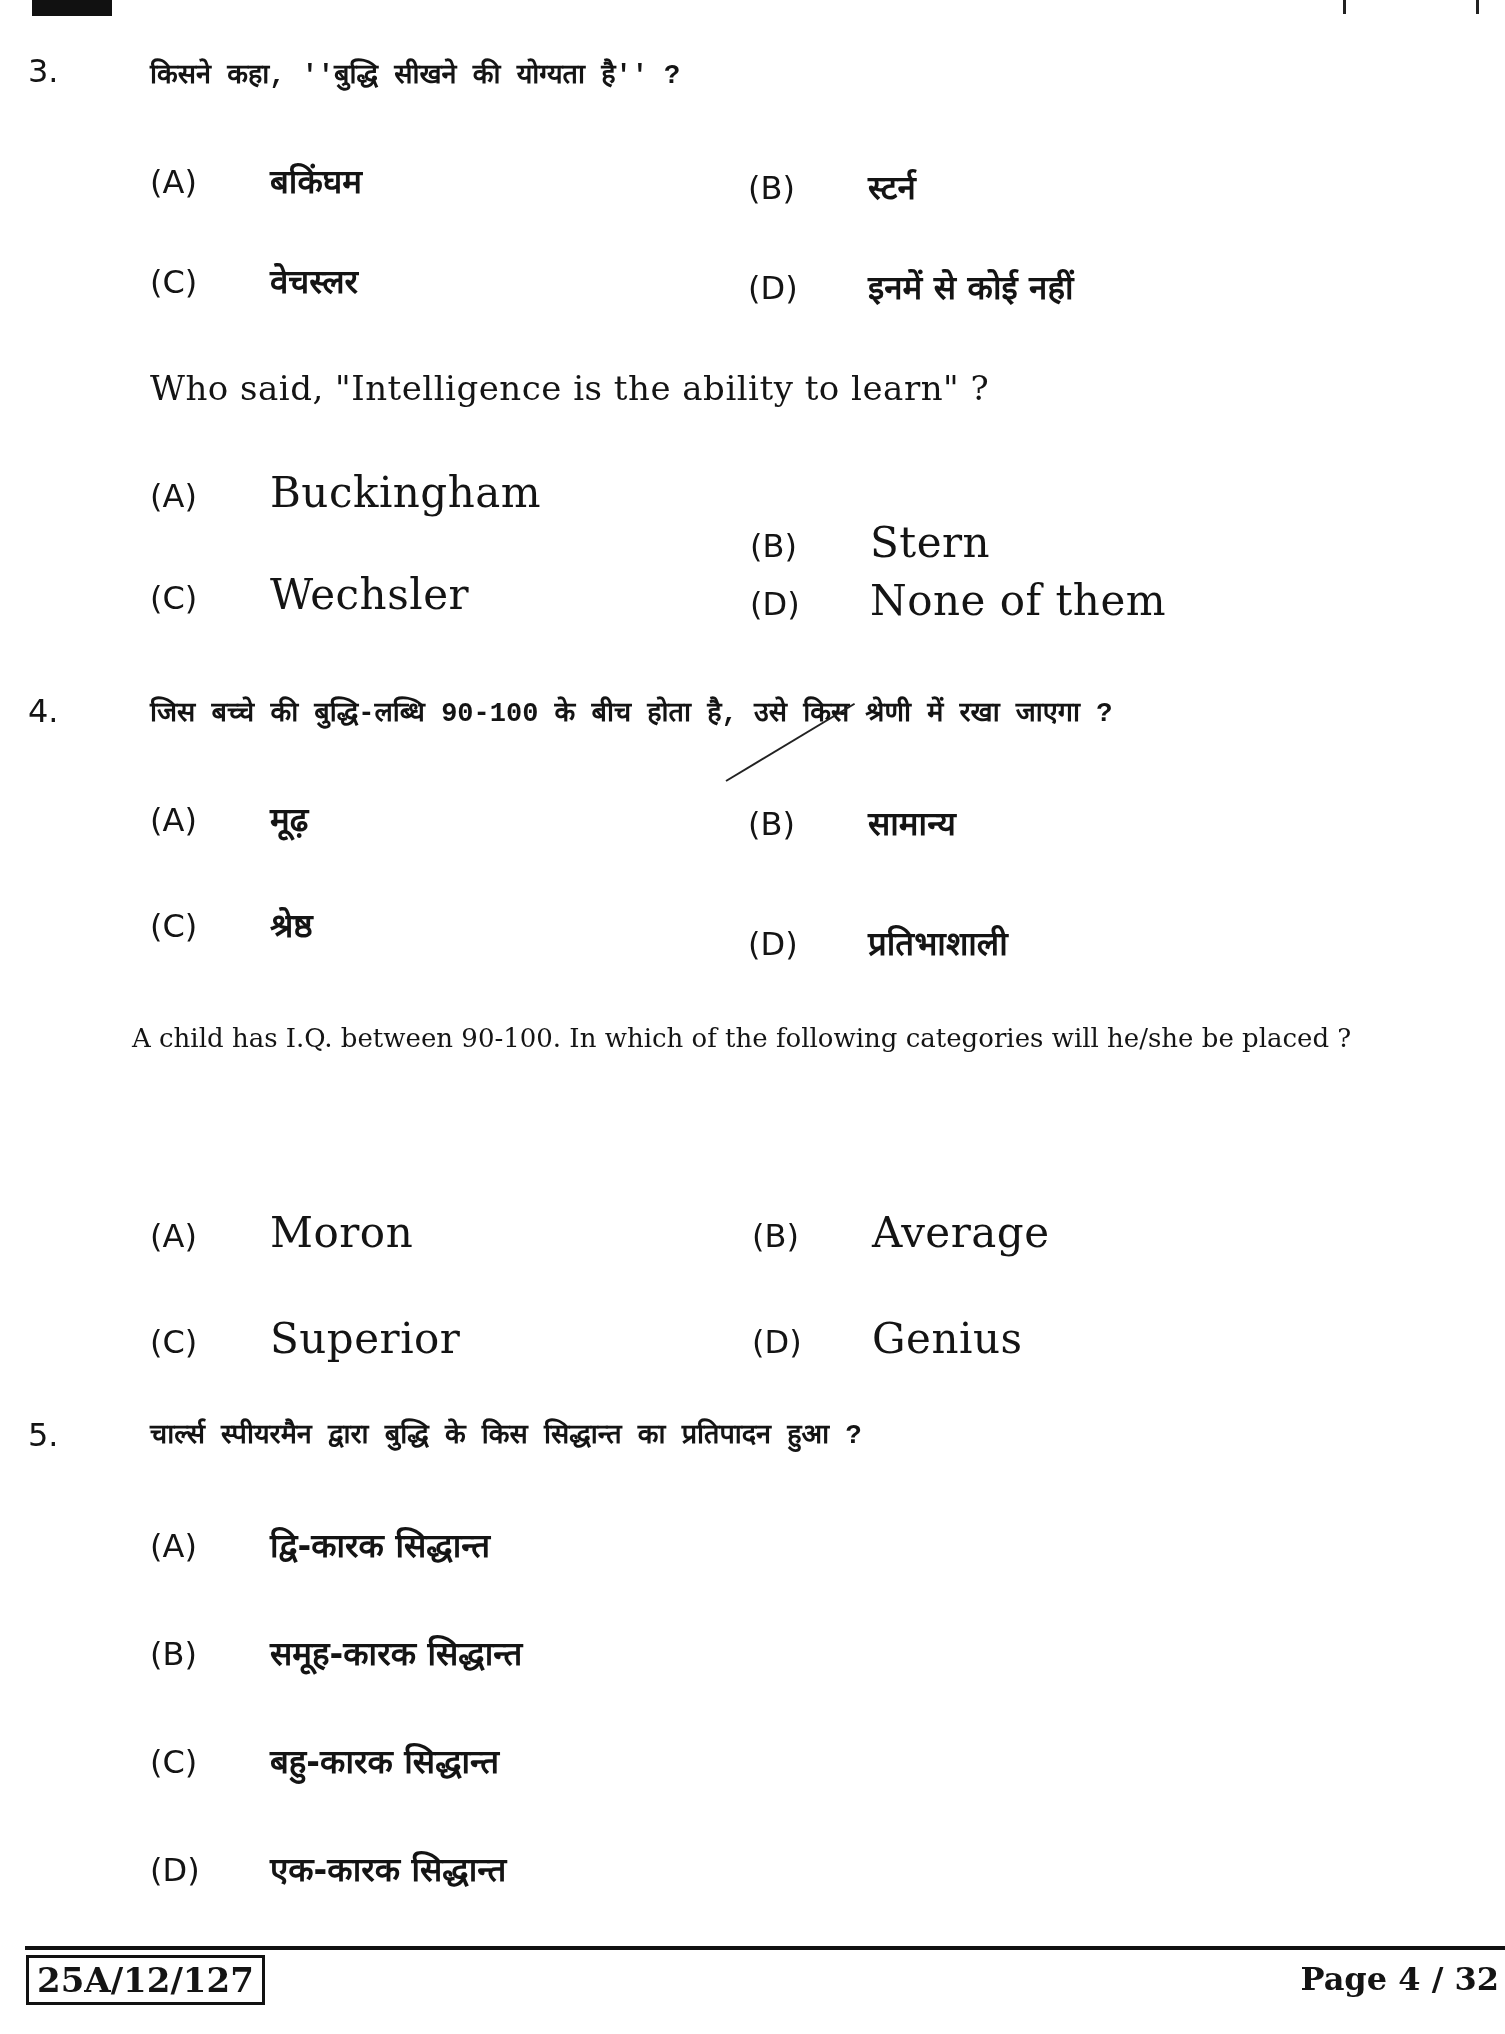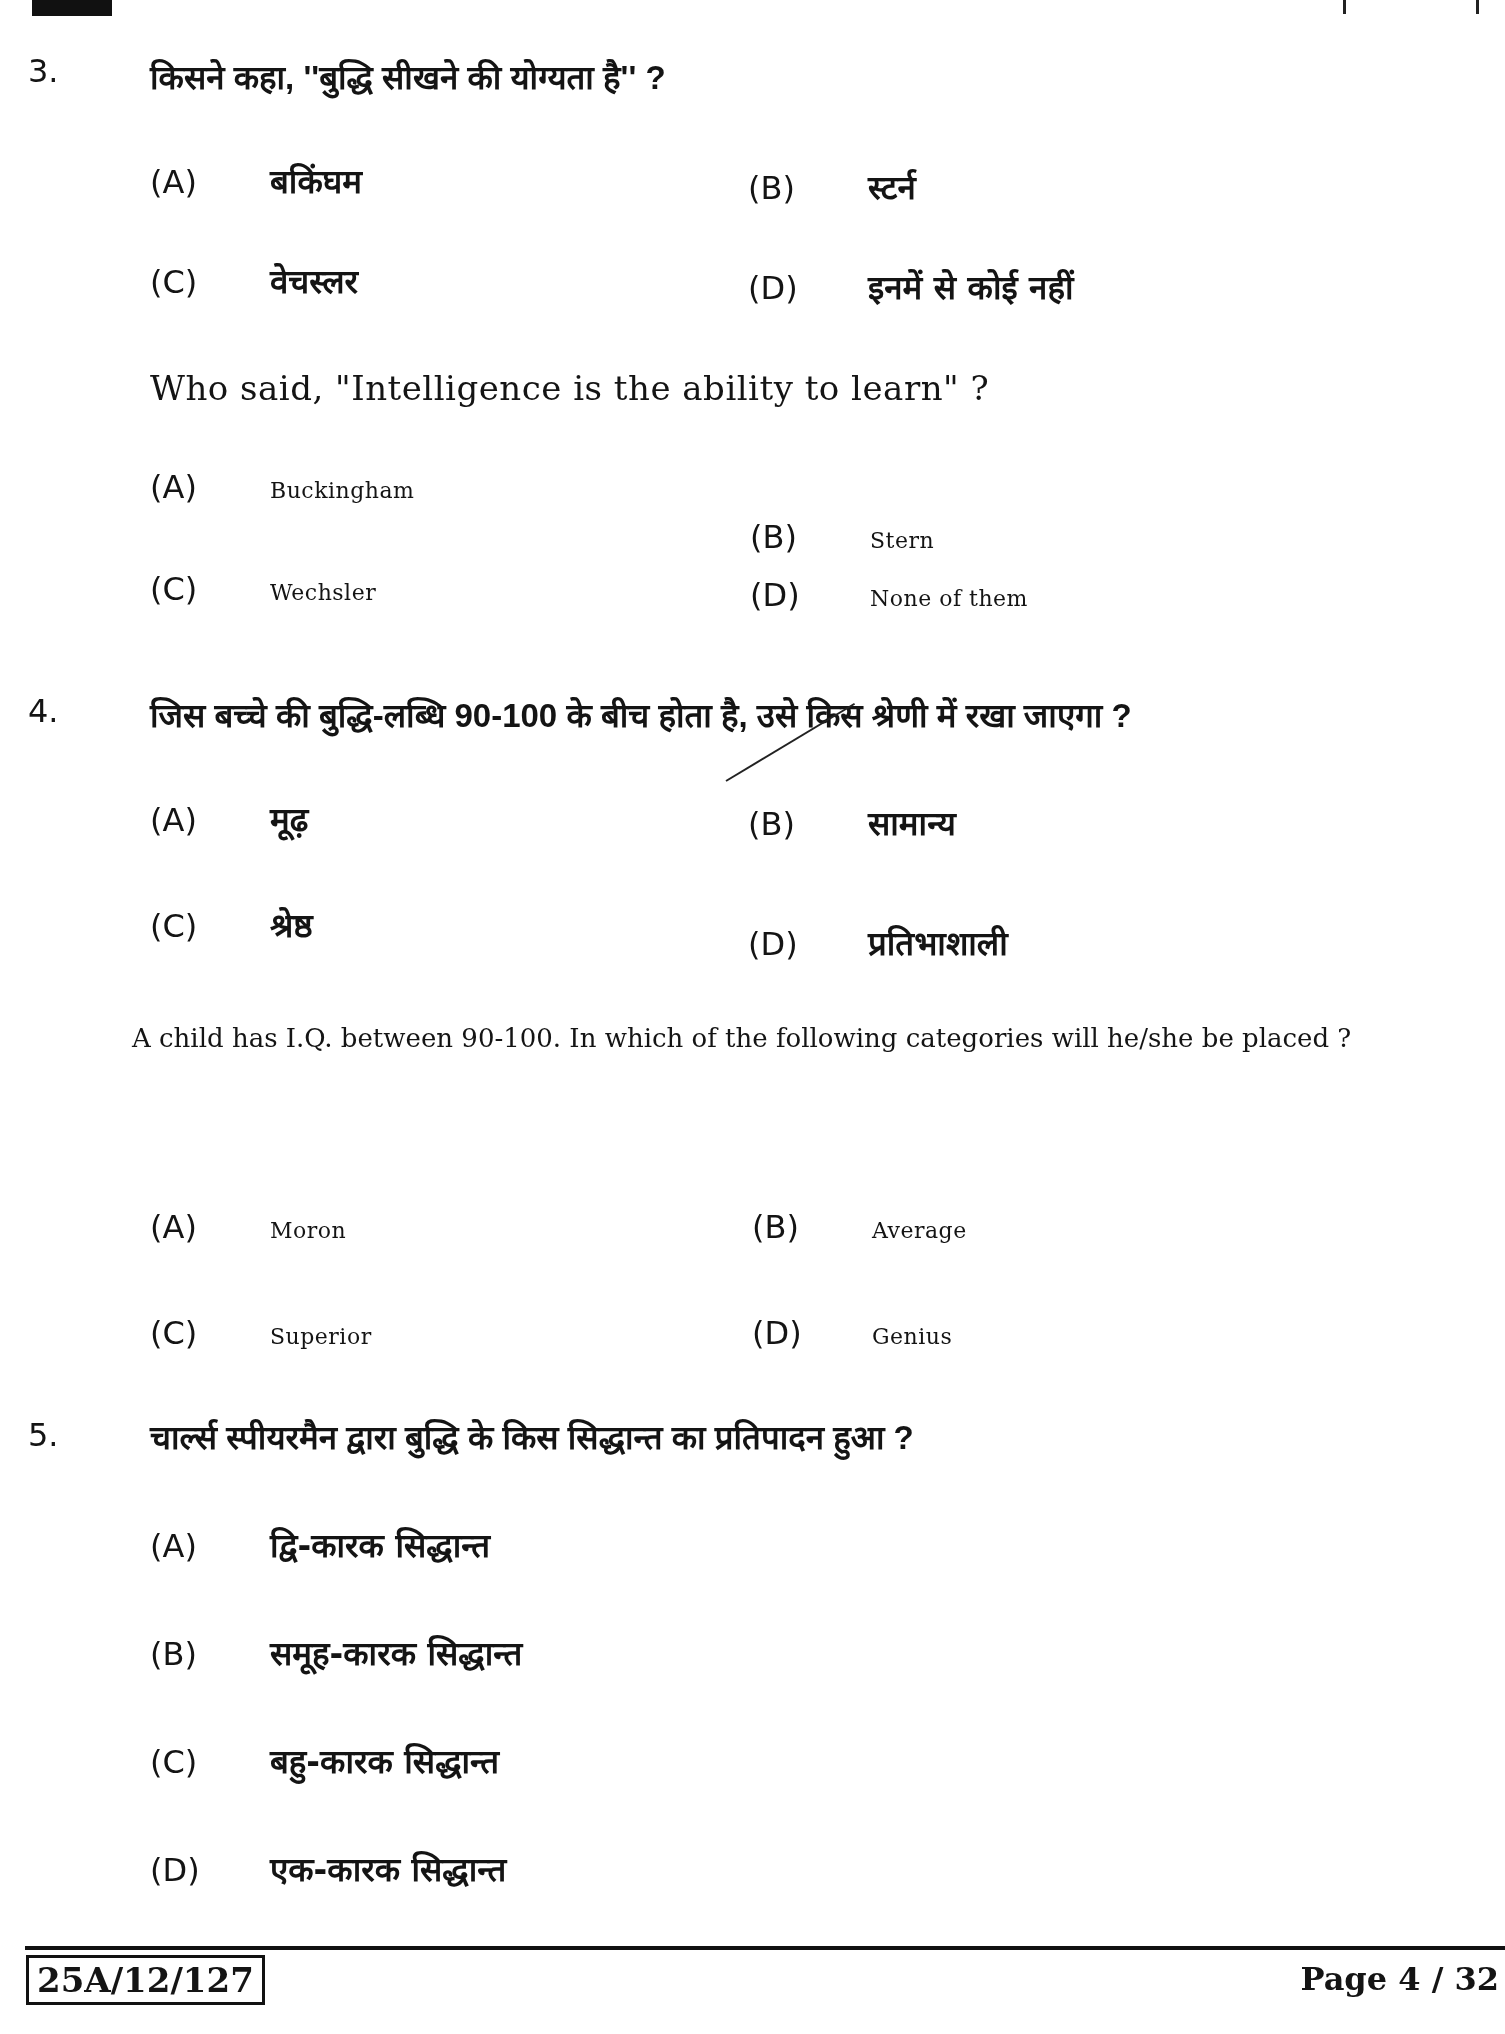--- a/index.html
+++ b/index.html
@@ -1,25 +1,25 @@
 <!DOCTYPE html>
 <html><head>
   <meta charset="utf-8">
   <style>
     html, body { margin:0; padding:0; background:#fff; }
     body { width:1505px; height:2034px; position:relative; overflow:hidden; color:#141414; }
     .topmark { position:absolute; left:32px; top:0; width:80px; height:16px; background:#111; }
     .topcode { position:absolute; right:26px; top:-18px; width:130px; height:32px; border-left:3px solid #222; border-right:3px solid #222; border-bottom:0; }
     .qnum { position:absolute; left:28px; font-family:"DejaVu Sans", sans-serif; font-size:32px; }
-    .qtext { position:absolute; left:150px; font-family:Liberation Sans, sans-serif; font-size:33px; font-weight:bold; white-space:nowrap; }
+    .qtext { position:absolute; left:150px; font-family:Liberation Mono, monospace; font-size:27px; font-weight:bold; white-space:nowrap; }
     .en { font-family:"DejaVu Serif", serif; font-size:34px; font-weight:normal; letter-spacing:0.5px; }
     .opt { position:absolute; white-space:nowrap; }
     .lbl { font-family:"DejaVu Sans", sans-serif; font-size:32px; display:inline-block; width:120px; }
     .otext { font-family:"DejaVu Sans", sans-serif; font-size:33px; font-weight:bold; }
-    .otext.en { font-family:"DejaVu Serif", serif; font-weight:normal; font-size:22px; }
+    .otext.en { font-family:"DejaVu Serif", serif; font-weight:normal; font-size:42px; }
     .strike { position:absolute; left:726px; top:780px; width:150px; height:2px; background:#222; transform:rotate(-31deg); transform-origin:left center; }
     .footer-line { position:absolute; left:25px; top:1946px; width:1480px; height:4px; background:#111; }
     .footer-code { position:absolute; left:26px; top:1955px; padding:2px 8px; border:3px solid #111; font-family:"DejaVu Serif", serif; font-weight:bold; font-size:34px; }
     .footer-page { position:absolute; right:6px; top:1960px; font-family:"DejaVu Serif", serif; font-weight:bold; font-size:32px; }
     .en-para { position:absolute; left:132px; width:1330px; font-family:"DejaVu Serif", serif; font-size:26px; line-height:84px; text-align:justify; }
   </style>
 </head>
 <body>
 
 <div class="topmark"></div>

